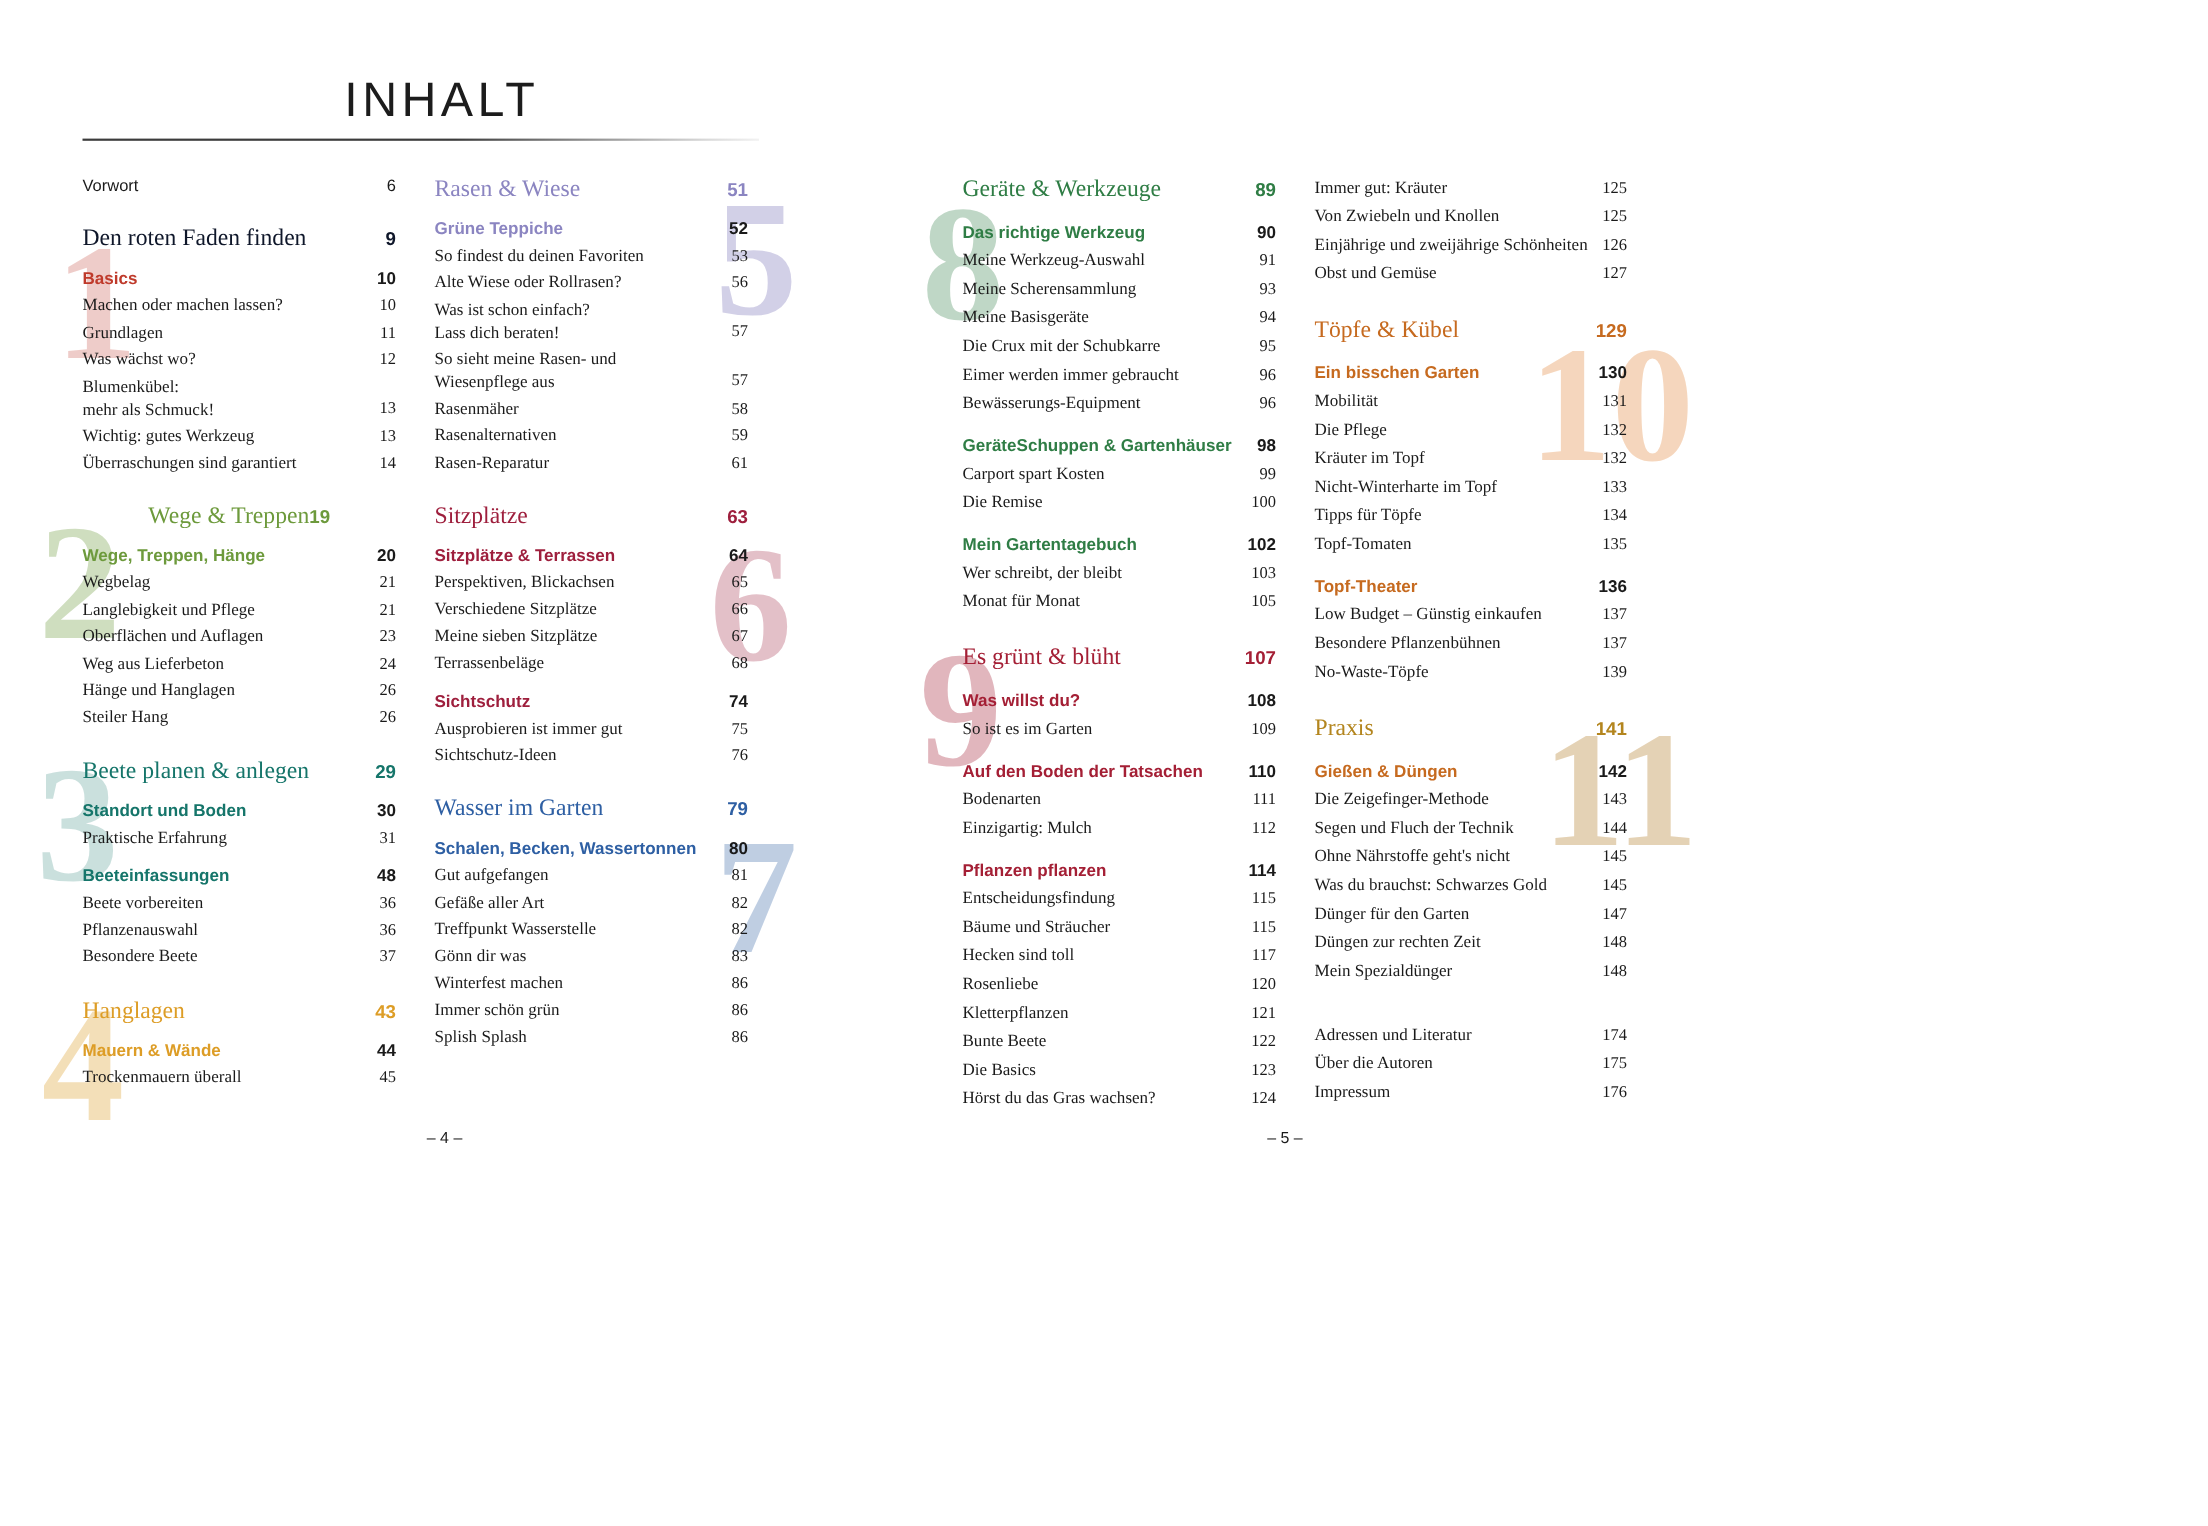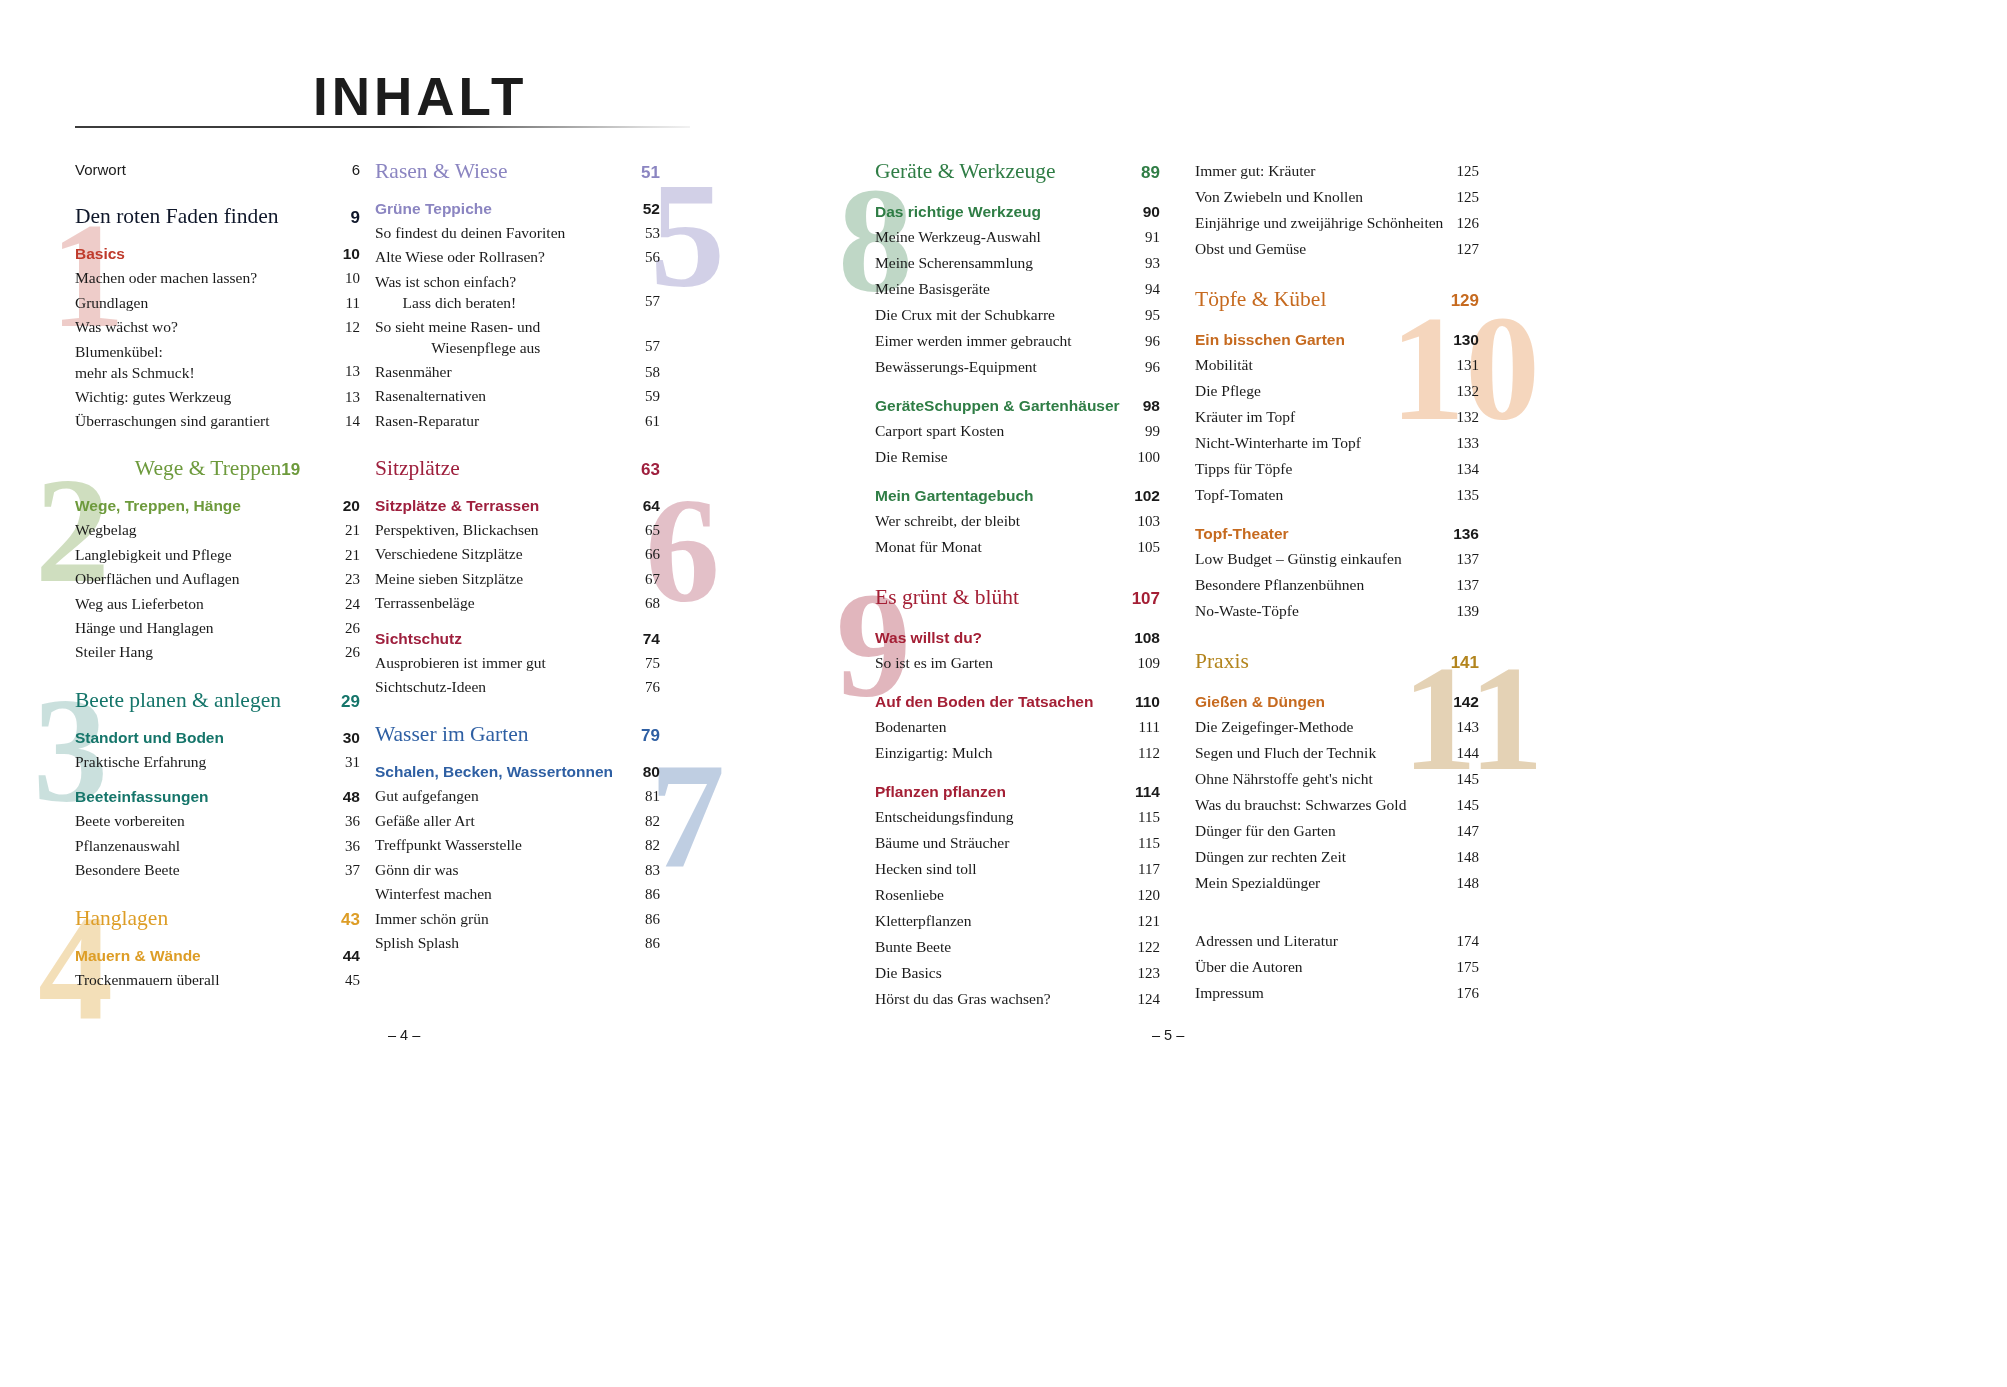--- a/index.html
+++ b/index.html
@@ -6,36 +6,36 @@
   html, body { background: #ffffff; }
   body {
     width: 2007px; height: 1387px;
     position: relative; overflow: hidden;
     font-family: "Liberation Serif", serif;
     color: #1a1a1a;
   }
   .page-title {
     position: absolute; left: 313px; top: 66px;
     font-family: "Liberation Sans", sans-serif;
-    font-weight: 700; font-size: 53px; letter-spacing: 4px;
+    font-weight: 400; font-size: 44px; letter-spacing: 4px;
     color: #1c1c1c;
   }
   .title-rule {
     position: absolute; left: 75px; top: 126px; width: 615px; height: 2px;
     background: linear-gradient(to right, #3c3c3c, #3c3c3c 55%, #d8d8d8 92%, #f2f2f2);
   }
   .numeral-layer { position: absolute; inset: 0; z-index: 0; }
   .numeral {
     position: absolute;
     font-family: "Liberation Serif", serif;
     font-weight: 700; font-size: 150px; line-height: 1;
   }
   .col { position: absolute; top: 158px; z-index: 1; }
   .col-1 { left: 75px;  width: 285px; }
-  .col-2 { left: 375px; width: 285px; text-align: right; }
+  .col-2 { left: 395px; width: 285px; }
   .col-3 { left: 875px; width: 285px; }
   .col-4 { left: 1195px; width: 284px; }
   .row { display: flex; justify-content: space-between; align-items: baseline; }
   .row .label { white-space: nowrap; }
   .row.front, .row.entry, .row.entry2 { font-size: 15.5px; line-height: 23.4px; }
   .col-3 .row.entry, .col-4 .row.entry { line-height: 25px; }
   .row.front { font-family: "Liberation Sans", sans-serif; font-size: 15px; gap: 24px; }
   .row.chapter {
     margin-top: 22px;
     font-size: 21.5px; line-height: 26px;

